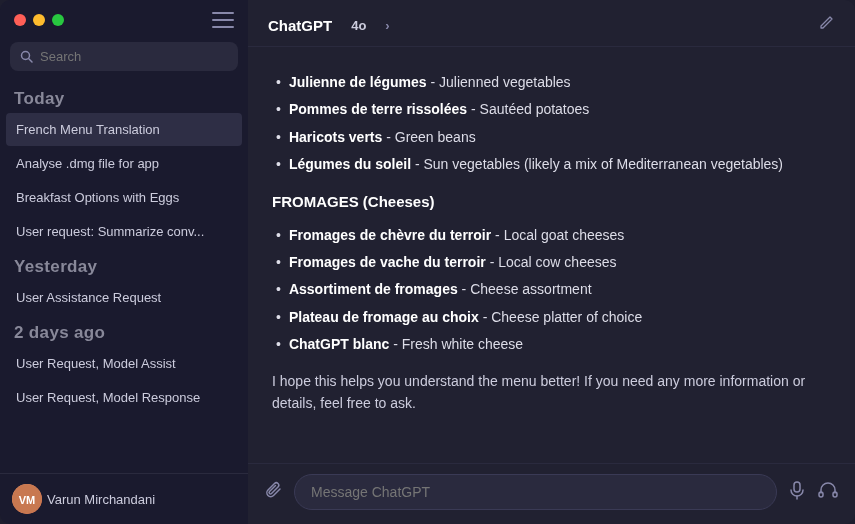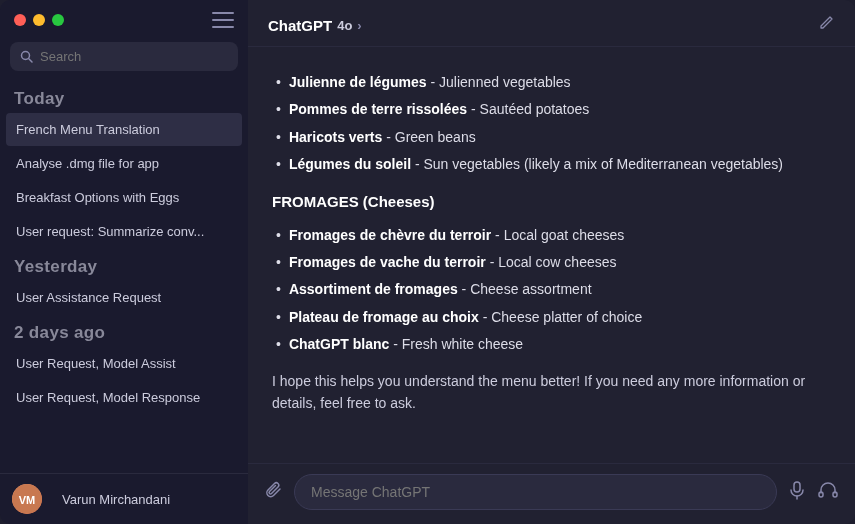--- a/index.html
+++ b/index.html
@@ -110,21 +110,21 @@
     }
     .chat-item.active {
       background: #2e2e45;
     }
 
     .sidebar-footer {
       padding: 10px 12px;
       border-top: 1px solid #2a2a3e;
       display: flex;
       align-items: center;
-      gap: 20px;
+      gap: 5px;
     }
     .avatar {
       width: 30px;
       height: 30px;
       border-radius: 50%;
       background: linear-gradient(135deg, #f0a070, #e07050);
       flex-shrink: 0;
       overflow: hidden;
       display: flex;
       align-items: center;
@@ -152,21 +152,21 @@
       display: flex;
       align-items: center;
       justify-content: space-between;
       padding: 14px 20px 10px 20px;
       border-bottom: 1px solid #2a2a3e;
     }
 
     .chat-title {
       display: flex;
       align-items: center;
-      gap: 5px;
+      gap: 19px;
       font-size: 15px;
       font-weight: 600;
       color: #ffffff;
     }
     .chat-title-chevron {
       color: #8888aa;
       font-size: 13px;
     }
 
     .header-edit-icon {

